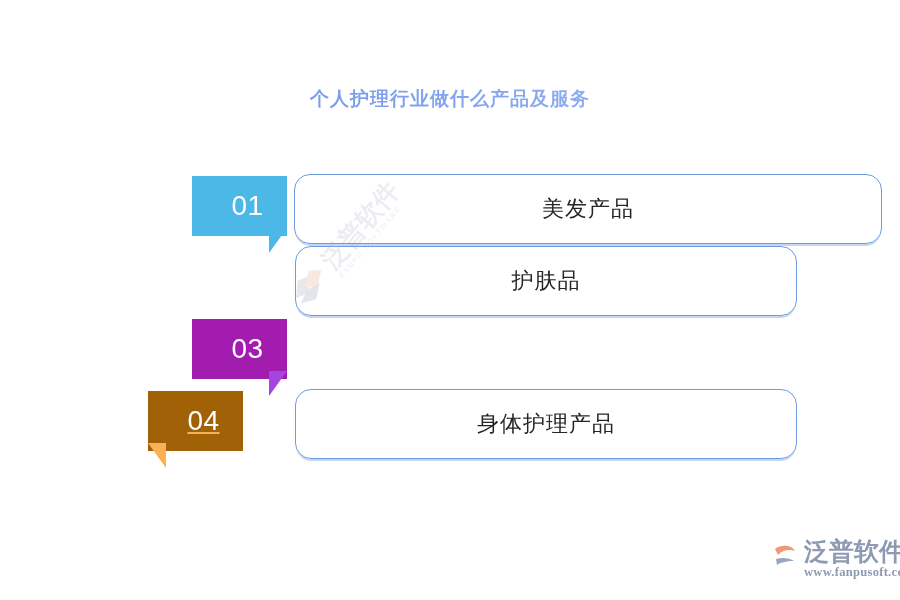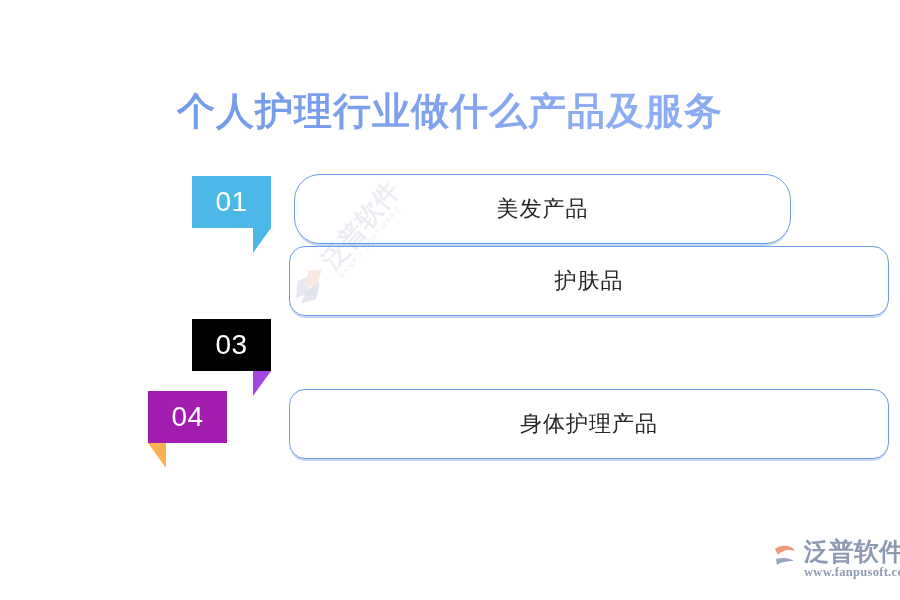--- a/index.html
+++ b/index.html
@@ -22,21 +22,21 @@
   }
 
   
   .title {
     position: absolute;
     left: 0;
     top: 86px;
     width: 900px;
     text-align: center;
     font-family: "Liberation Sans", sans-serif;
-    font-size: 38px;
+    font-size: 19px;
     font-weight: bold;
     letter-spacing: 1px;
     color: #6E9BE8;
     background: linear-gradient(90deg, #6A98E6 0%, #7C9FEC 40%, #8FAEF2 70%, #7FA4EE 100%);
     -webkit-background-clip: text;
     background-clip: text;
     -webkit-text-fill-color: transparent;
     white-space: nowrap;
   }
 
@@ -109,22 +109,22 @@
   .panel {
     position: absolute;
     top: 0;
     height: 70px;
     border: 1.6px solid #6F9BE0;
     border-radius: 16px;
     background: transparent;
     box-sizing: border-box;
     box-shadow: 0 3px 0 -1px rgba(150,180,235,0.55);
   }
-  .panel.indent { left: 294px; width: 497px; border-radius: 26px; }
-  .panel.flush  { left: 289px; width: 600px; }
+  .panel.indent { left: 294px; width: 588px; }
+  .panel.flush  { left: 295px; width: 502px; }
 
   .panel-label {
     position: absolute;
     left: 0;
     top: 0;
     width: 100%;
     height: 100%;
     display: flex;
     align-items: center;
     justify-content: center;
@@ -133,29 +133,30 @@
     color: #262626;
     letter-spacing: 1px;
     white-space: nowrap;
   }
 
   
   .badge {
     position: absolute;
     top: 2px;
     width: 79px;
-    height: 52px;
+    height: 60px;
     display: flex;
     align-items: center;
     justify-content: center;
     color: #ffffff;
     font-family: "Liberation Sans", sans-serif;
     font-size: 28px;
     font-weight: normal;
     letter-spacing: 0.5px;
+    padding-left: 16px;
   }
   .badge.right-tail { left: 192px; }
   .badge.left-tail  { left: 148px; }
 
   .badge .tail {
     position: absolute;
     top: 52px;
     width: 0;
     height: 0;
     border-style: solid;
@@ -250,31 +251,31 @@
       </div>
     </div>
 
     <div class="row r1">
       <div class="panel flush">
         <div class="panel-label">护肤品</div>
       </div>
     </div>
 
     <div class="row r2">
-      <div class="badge right-tail" style="background:#000000; color:#A545E0;justify-content:center;">
+      <div class="badge right-tail" style="background:#a21caf; color:#A545E0;justify-content:center;">
         <span class="num">03</span>
         <span class="tail"></span>
       </div>
     </div>
 
     <div class="row r3">
       <div class="panel flush">
         <div class="panel-label">身体护理产品</div>
       </div>
-      <div class="badge left-tail" style="background:#a21caf; color:#FBB054;">
+      <div class="badge left-tail" style="background:#a16207; color:#FBB054;text-decoration:underline;">
         <span class="num">04</span>
         <span class="tail"></span>
       </div>
     </div>
 
   </div>
 
   <div class="logo">
     <div class="logo-mark">
       <svg width="34" height="30" viewBox="0 0 34 30" xmlns="http://www.w3.org/2000/svg">

